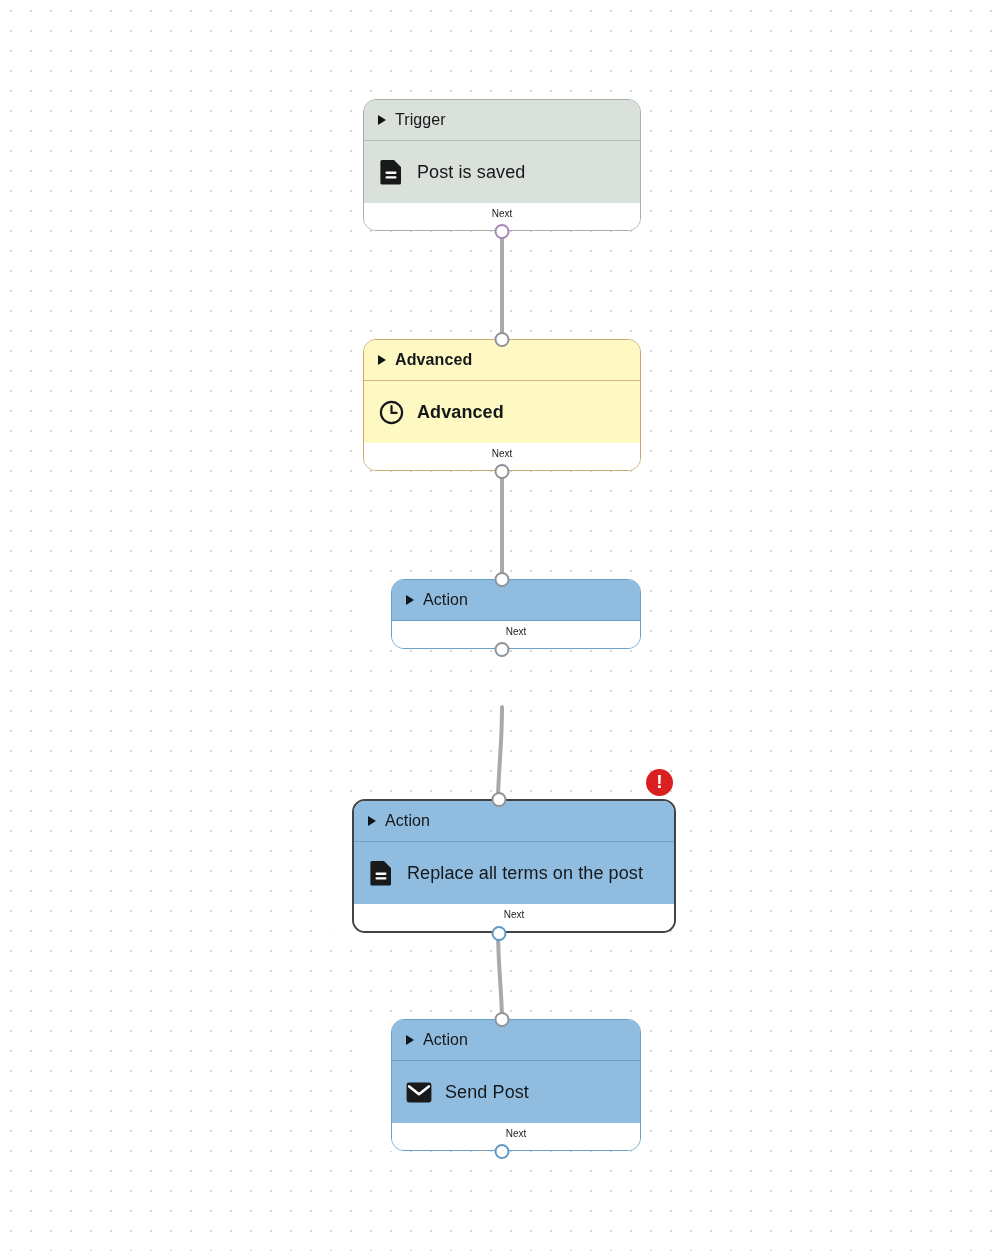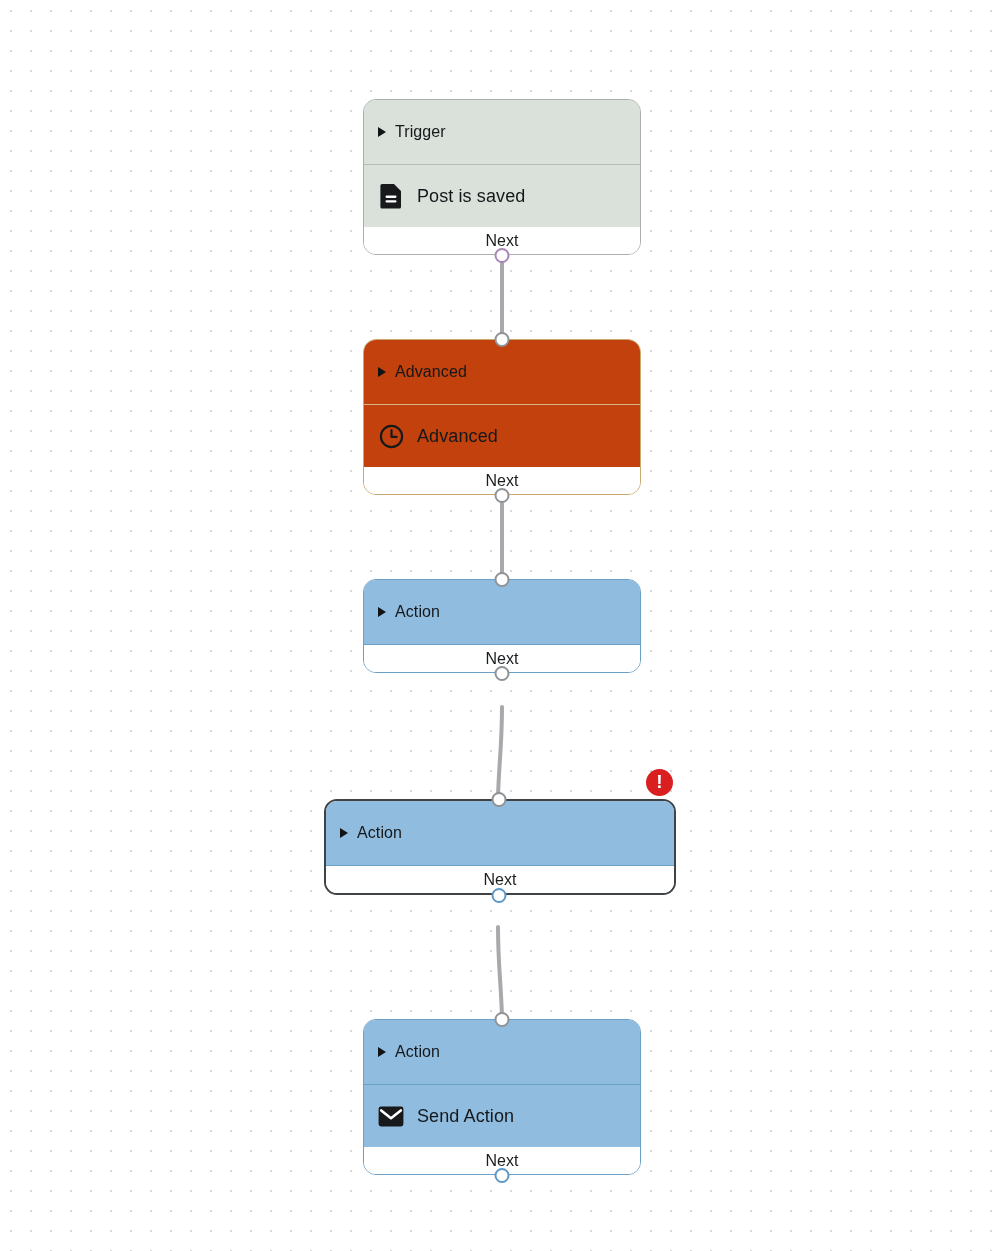--- a/index.html
+++ b/index.html
@@ -46,21 +46,21 @@
     background: #ffffff;
   }
   .node.selected .node-inner {
     border: 2px solid #3f4346;
   }
 
   .node-header {
     display: flex;
     align-items: center;
     height: 40px;
-    padding: 12px 14px;
+    padding: 0 14px;
     font-size: 16px;
     color: #15181a;
     letter-spacing: .1px;
   }
   .caret {
     width: 0;
     height: 0;
     border-left: 8px solid #111416;
     border-top: 5.5px solid transparent;
     border-bottom: 5.5px solid transparent;
@@ -97,41 +97,41 @@
 
   .node-footer {
     position: relative;
     background: #ffffff;
     height: 27px;
     display: flex;
     align-items: flex-start;
     justify-content: center;
   }
   .node-footer-label {
-    font-size: 16px;
+    font-size: 10px;
     color: #1a1d1f;
     line-height: 1;
     padding-top: 6px;
   }
 
   
   .v-trigger .node-header,
   .v-trigger .node-body { background: #dae0da; }
   .v-trigger .node-divider { background: #b6bdb6; }
   .v-trigger .node-inner { border-color: #a9b0a9; }
 
   .v-advanced .node-header,
-  .v-advanced .node-body { background: #c2410c; }
+  .v-advanced .node-body { background: #fef9c3; font-weight: bold; }
   .v-advanced .node-divider { background: #d4b782; }
   .v-advanced .node-inner { border-color: #c9a96f; }
 
   .v-action .node-header,
   .v-action .node-body { background: #90bcdf; }
   .v-action .node-divider { background: #6a9fc6; }
-  .v-action .node-inner { border-color: #6a9fc6; }
+  .v-action .node-inner { border-color: #6a9fc6; margin-left: 28px; }
 
   
   .port {
     position: absolute;
     width: 15px;
     height: 15px;
     border-radius: 50%;
     background: #ffffff;
     box-sizing: border-box;
     border: 2px solid #8f9296;
@@ -239,20 +239,30 @@
     <span class="port out gray"></span>
   </div>
 
   <div class="node v-action selected" style="left:324px; top:799px; width:352px;">
     <div class="node-inner">
       <div class="node-header">
         <span class="caret"></span>
         <span>Action</span>
       </div>
       <div class="node-divider"></div>
+      <div class="node-body">
+        <span class="node-icon">
+          <svg width="22" height="26" viewBox="0 0 22 26" xmlns="http://www.w3.org/2000/svg">
+            <path d="M2 1 h12 l7 7 v16 a1.6 1.6 0 0 1 -1.6 1.6 H2 A1.6 1.6 0 0 1 .4 24 V2.6 A1.6 1.6 0 0 1 2 1 z" fill="#17191b"></path>
+            <rect x="5.5" y="12.5" width="11" height="2.4" rx="1.1" fill="#ffffff"></rect>
+            <rect x="5.5" y="17.2" width="11" height="2.4" rx="1.1" fill="#ffffff"></rect>
+          </svg>
+        </span>
+        <span class="node-title">Replace all terms on the post</span>
+      </div>
       <div class="node-footer">
         <span class="node-footer-label">Next</span>
       </div>
     </div>
     <span class="port in gray" style="left:175px;"></span>
     <span class="port out blue" style="left:175px;"></span>
   </div>
 
   <div class="error-badge" style="left:646px; top:769px;">
     <span class="bang">!</span>
@@ -265,21 +275,21 @@
         <span>Action</span>
       </div>
       <div class="node-divider"></div>
       <div class="node-body">
         <span class="node-icon">
           <svg width="26" height="21" viewBox="0 0 26 21" xmlns="http://www.w3.org/2000/svg">
             <rect x="0.6" y="0.6" width="24.8" height="19.8" rx="2.4" fill="#17191b"></rect>
             <path d="M3.2 4.4 L13 12.2 L22.8 4.4" fill="none" stroke="#ffffff" stroke-width="2.6" stroke-linecap="round" stroke-linejoin="round"></path>
           </svg>
         </span>
-        <span class="node-title">Send Action</span>
+        <span class="node-title">Send Post</span>
       </div>
       <div class="node-footer">
         <span class="node-footer-label">Next</span>
       </div>
     </div>
     <span class="port in gray"></span>
     <span class="port out blue"></span>
   </div>
 
 </div>

